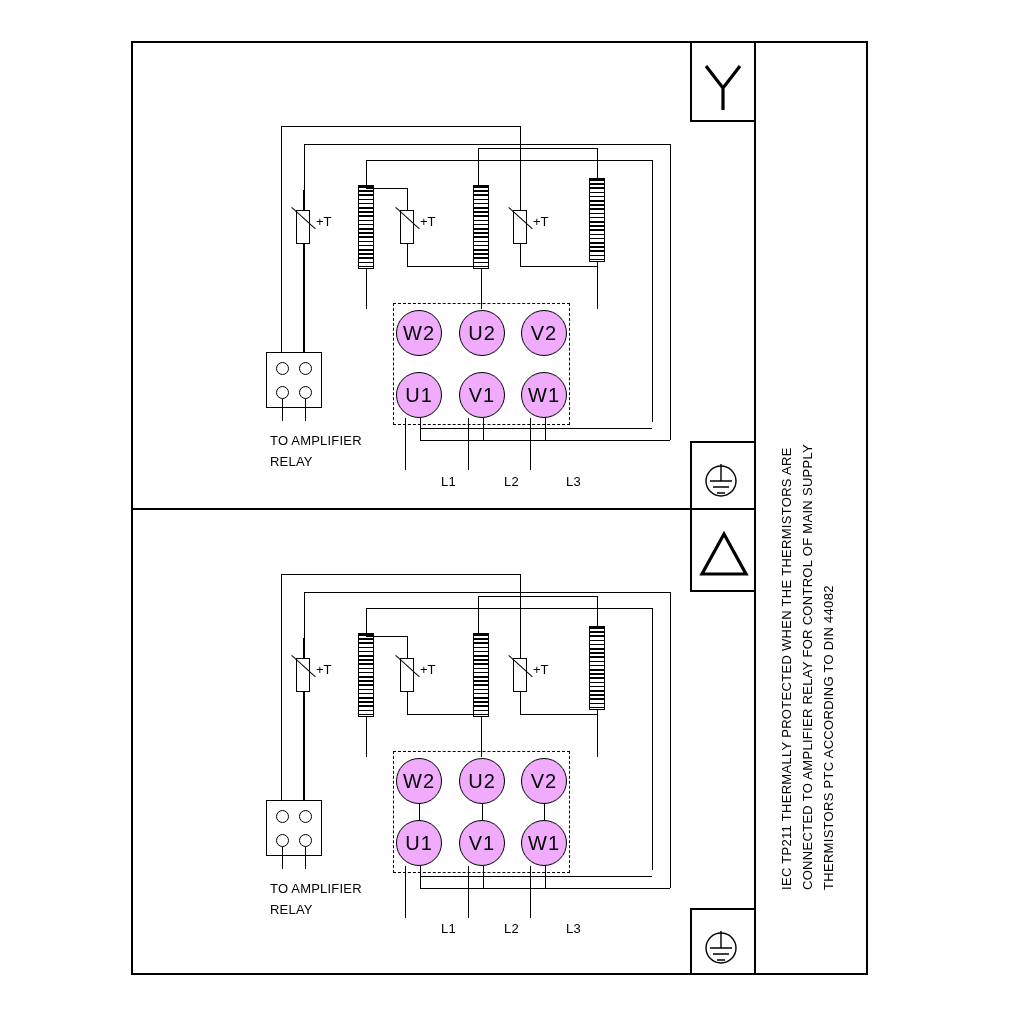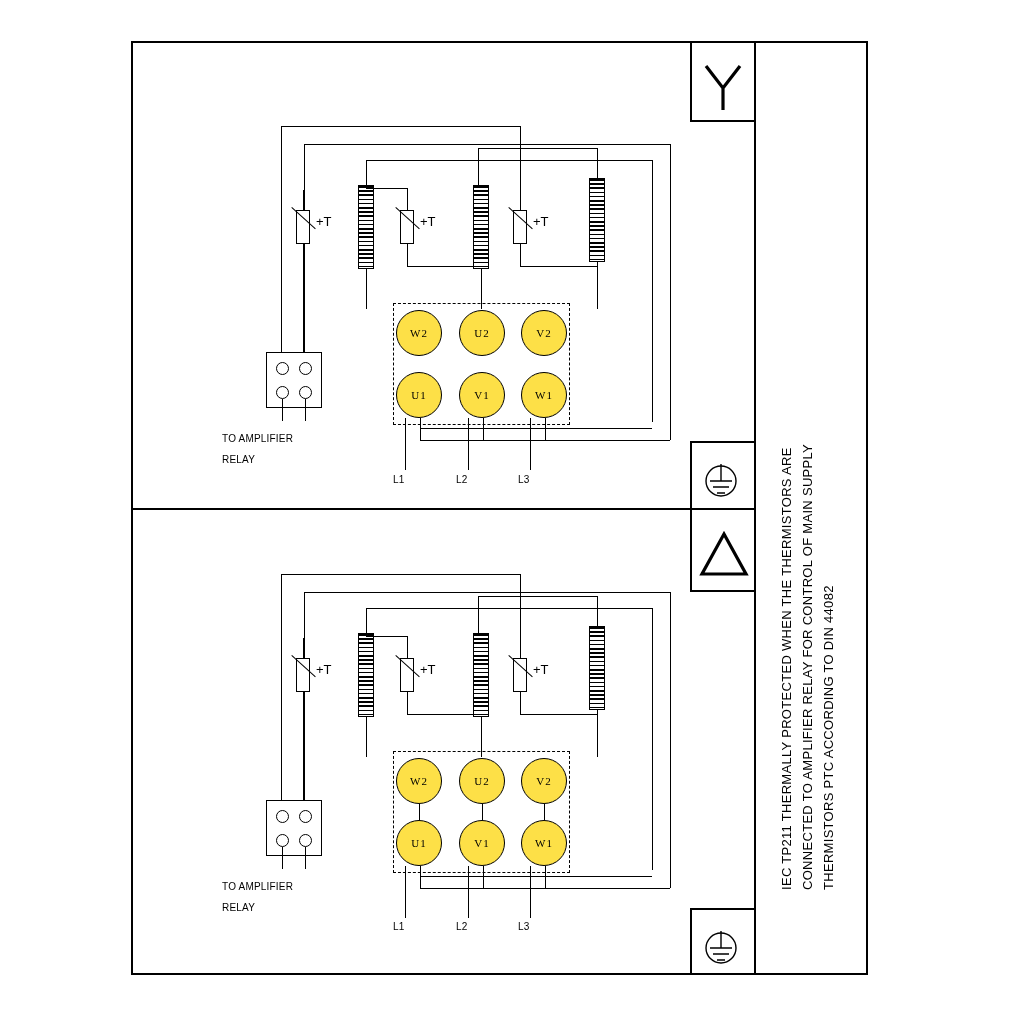--- a/index.html
+++ b/index.html
@@ -2,24 +2,24 @@
 <html><head>
 <meta charset="utf-8">
 <style>
   html,body{margin:0;padding:0;background:#ffffff;}
   body{width:1024px;height:1024px;font-family:"Liberation Sans",sans-serif;color:#000;}
   #sheet{position:relative;width:1024px;height:1024px;}
   .frame{position:absolute;border:2px solid #000;box-sizing:border-box;}
   .line{position:absolute;background:#000;}
   .h{height:1px;}
   .v{width:1px;}
-  .lbl{position:absolute;font-size:10px;letter-spacing:.2px;white-space:nowrap;}
+  .lbl{position:absolute;font-size:13px;letter-spacing:.2px;white-space:nowrap;margin-left:48px;}
   .term{position:absolute;border:1.6px solid #000;border-radius:50%;
         display:flex;align-items:center;justify-content:center;
-        font-size:11px;background:#fde047;box-sizing:border-box;letter-spacing:1px;font-family:Liberation Serif, serif;}
+        font-size:20px;background:#f0abfc;box-sizing:border-box;letter-spacing:1px;}
   .dashbox{position:absolute;border:1px dashed #000;box-sizing:border-box;}
   .coil{position:absolute;border:1px solid #000;background:
      repeating-linear-gradient(to bottom,#000 0 1.6px,#fff 1.6px 4.2px);
      box-sizing:border-box;}
   .therm{position:absolute;border:1.4px solid #000;background:#fff;box-sizing:border-box;}
   .therm:after{content:"";position:absolute;left:-5px;top:-4px;width:32px;height:1.4px;
      background:#000;transform:rotate(42deg);transform-origin:left top;}
   .tplus{position:absolute;font-size:13px;}
   .connbox{position:absolute;border:1.6px solid #000;background:#fff;box-sizing:border-box;}
   .dot{position:absolute;border:1.4px solid #000;border-radius:50%;background:#fff;box-sizing:border-box;}

